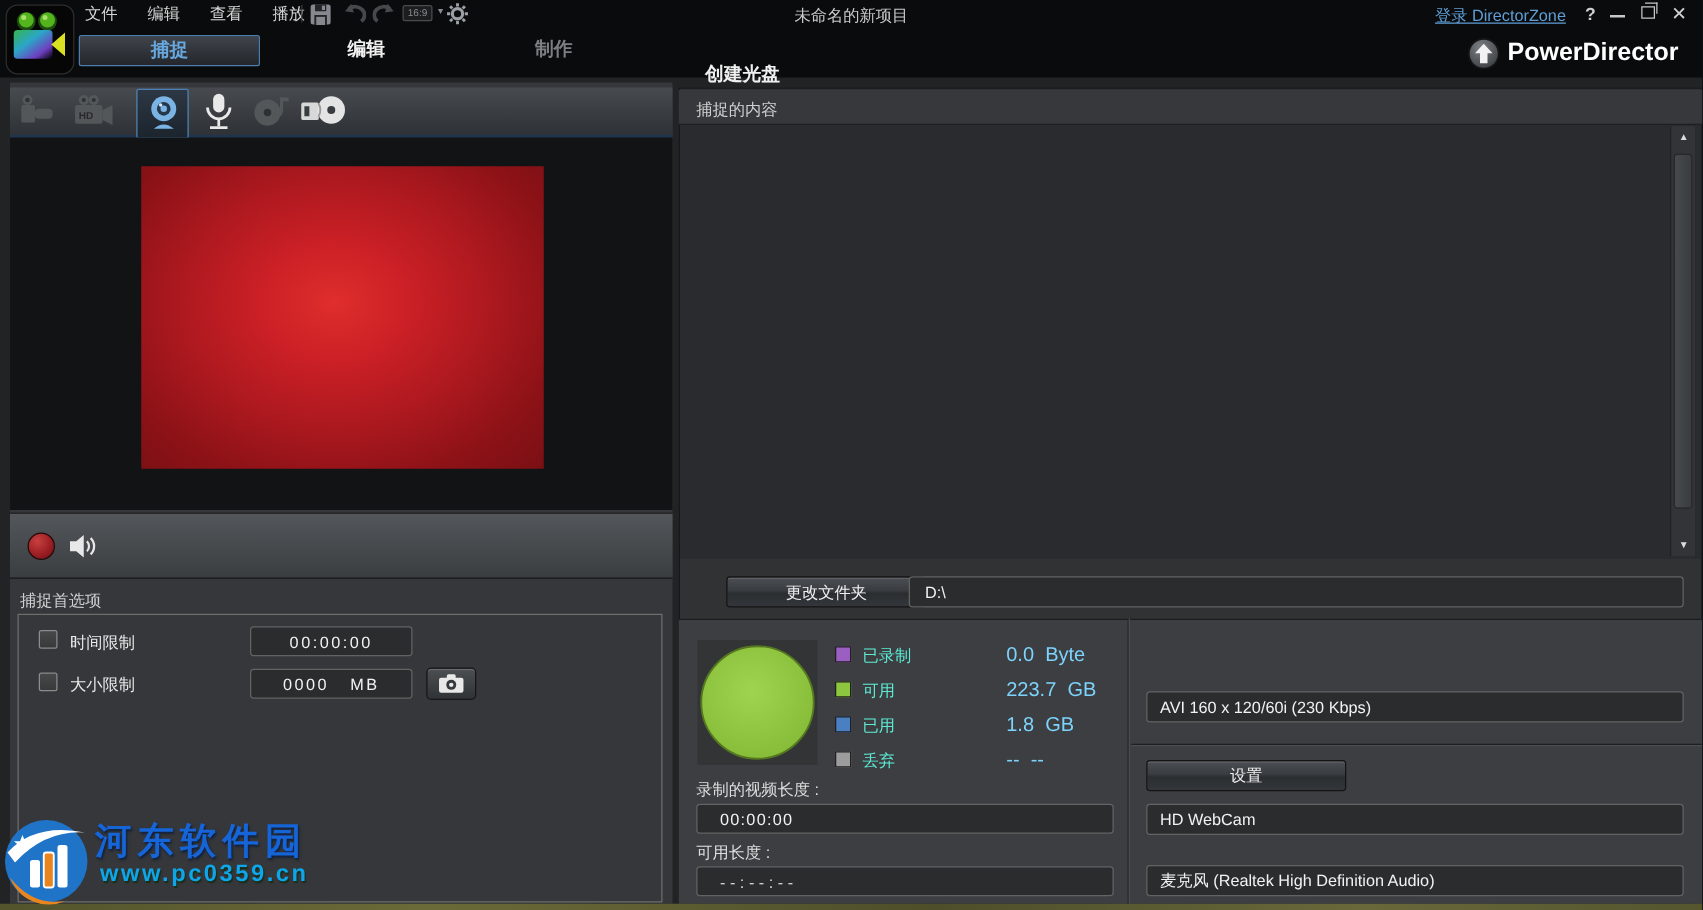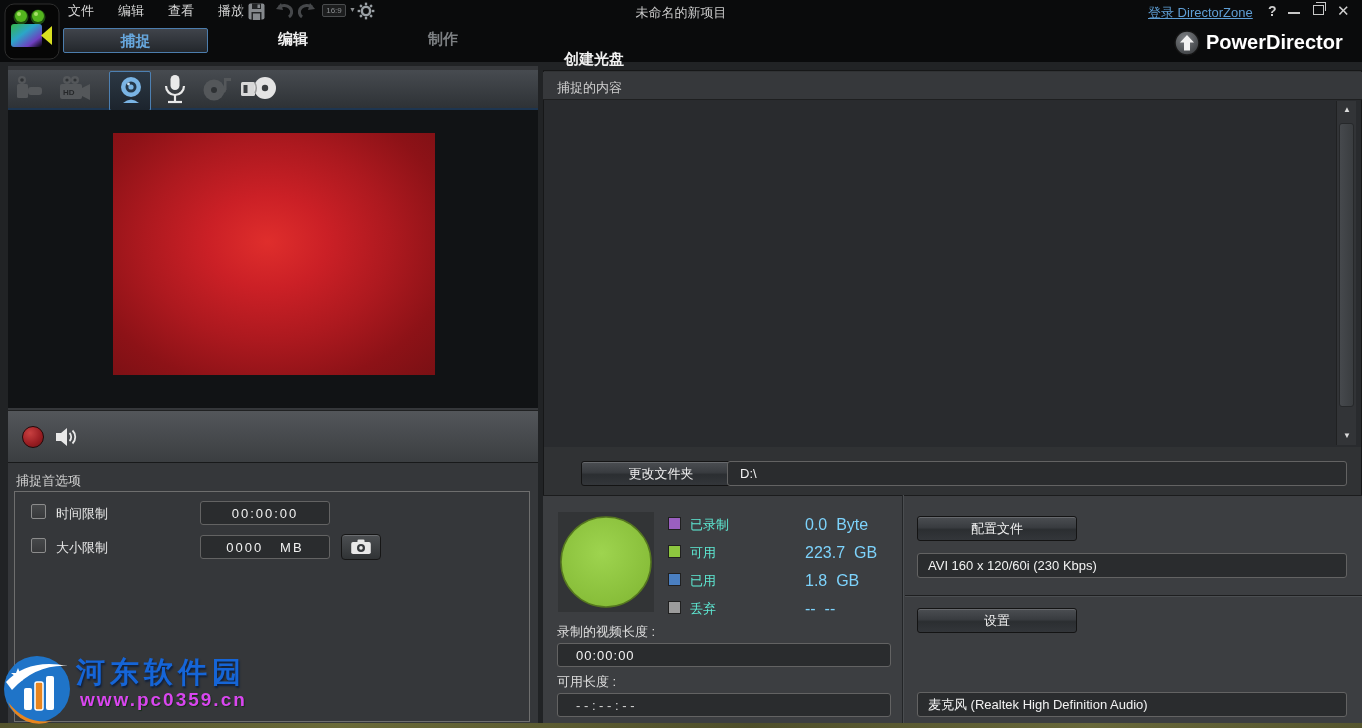--- a/index.html
+++ b/index.html
@@ -76,21 +76,21 @@
   .lg-row { position:absolute; left:668px; width:232px; height:16px; }
   .lg-sq { position:absolute; left:0; top:0; width:13px; height:13px; border:1px solid #202020; }
   .lg-label { position:absolute; left:22px; top:-1px; color:#5eead4; font-size:13px; }
   .lg-val { position:absolute; left:137px; top:-1px; color:#7dd3fc; font-size:16px; }
   .sec-label { position:absolute; color:#dedede; font-size:13px; }
 
   
   .wm-logo { position:absolute; left:2px; top:654px; width:70px; height:70px; z-index:9; }
   .wm-name { position:absolute; left:76px; top:653px; font-size:29px; font-weight:bold; color:#1565d8; letter-spacing:5px; z-index:9;
     text-shadow:1px 2px 2px rgba(5,25,60,.8); }
-  .wm-url { position:absolute; left:80px; top:689px; font-size:19px; font-weight:bold; color:#d946ef; letter-spacing:2px; z-index:9;
+  .wm-url { position:absolute; left:80px; top:689px; font-size:19px; font-weight:bold; color:#0ea5e9; letter-spacing:2px; z-index:9;
     text-shadow:1px 1px 1px rgba(0,40,0,.6); }
 
   .bottom-strip { position:absolute; left:0; top:723px; width:1362px; height:5px;
     background:linear-gradient(90deg,#53532c,#6a6a38 25%,#4e4e2a 55%,#68683a 80%,#55552e); }
 </style>
 </head>
 <body>
 
 <div id="app">
 
@@ -330,25 +330,25 @@
     <div class="lg-sq" style="background-color: rgb(156, 156, 156);"></div>
     <span class="lg-label">丢弃</span>
     <span class="lg-val pre">--  --</span>
   </div>
 
   <div class="sec-label" style="left:557px; top:623px;">录制的视频长度 :</div>
   <div class="field" style="left:557px; top:643px; width:334px; height:24px; padding-left:18px; letter-spacing:1px;">00:00:00</div>
   <div class="sec-label" style="left:557px; top:673px;">可用长度 :</div>
   <div class="field pre" style="left:557px; top:693px; width:334px; height:24px; padding-left:18px; color:#d8d8d8;">- - : - - : - -</div>
 
-  <div class="btn" style="left:917px; top:516px; width:160px; height:25px;">配置文件</div>
   <div class="field" style="left:917px; top:553px; width:430px; height:25px; padding-left:10px;">AVI 160 x 120/60i (230 Kbps)</div>
   <div class="hdiv"></div>
   <div class="hdiv2"></div>
   <div class="btn" style="left:917px; top:608px; width:160px; height:25px;">设置</div>
+  <div class="field" style="left:917px; top:643px; width:430px; height:25px; padding-left:10px;">HD WebCam</div>
   <div class="field" style="left:917px; top:692px; width:430px; height:25px; padding-left:10px;">麦克风 (Realtek High Definition Audio)</div>
 
   <div class="wm-logo">
     <svg width="70" height="70" viewBox="0 0 70 70">
       <circle cx="35" cy="35" r="33" fill="#1f74c8"></circle>
       <path d="M4 28 Q26 4 66 12 Q34 10 10 36 Z" fill="#ffffff"></path>
       <path d="M6 48 a33 33 0 0 0 44 19 q-26 4 -44 -19" fill="#e8851e"></path>
       <polygon points="16,14 18,19 23,19 19,22 20.5,27 16,24 11.5,27 13,22 9,19 14,19" fill="#ffffff"></polygon>
       <rect x="22" y="34" width="8" height="22" rx="2" fill="#ffffff"></rect>
       <rect x="33" y="28" width="8" height="28" rx="2" fill="#e8851e" stroke="#ffffff" stroke-width="1.5"></rect>

